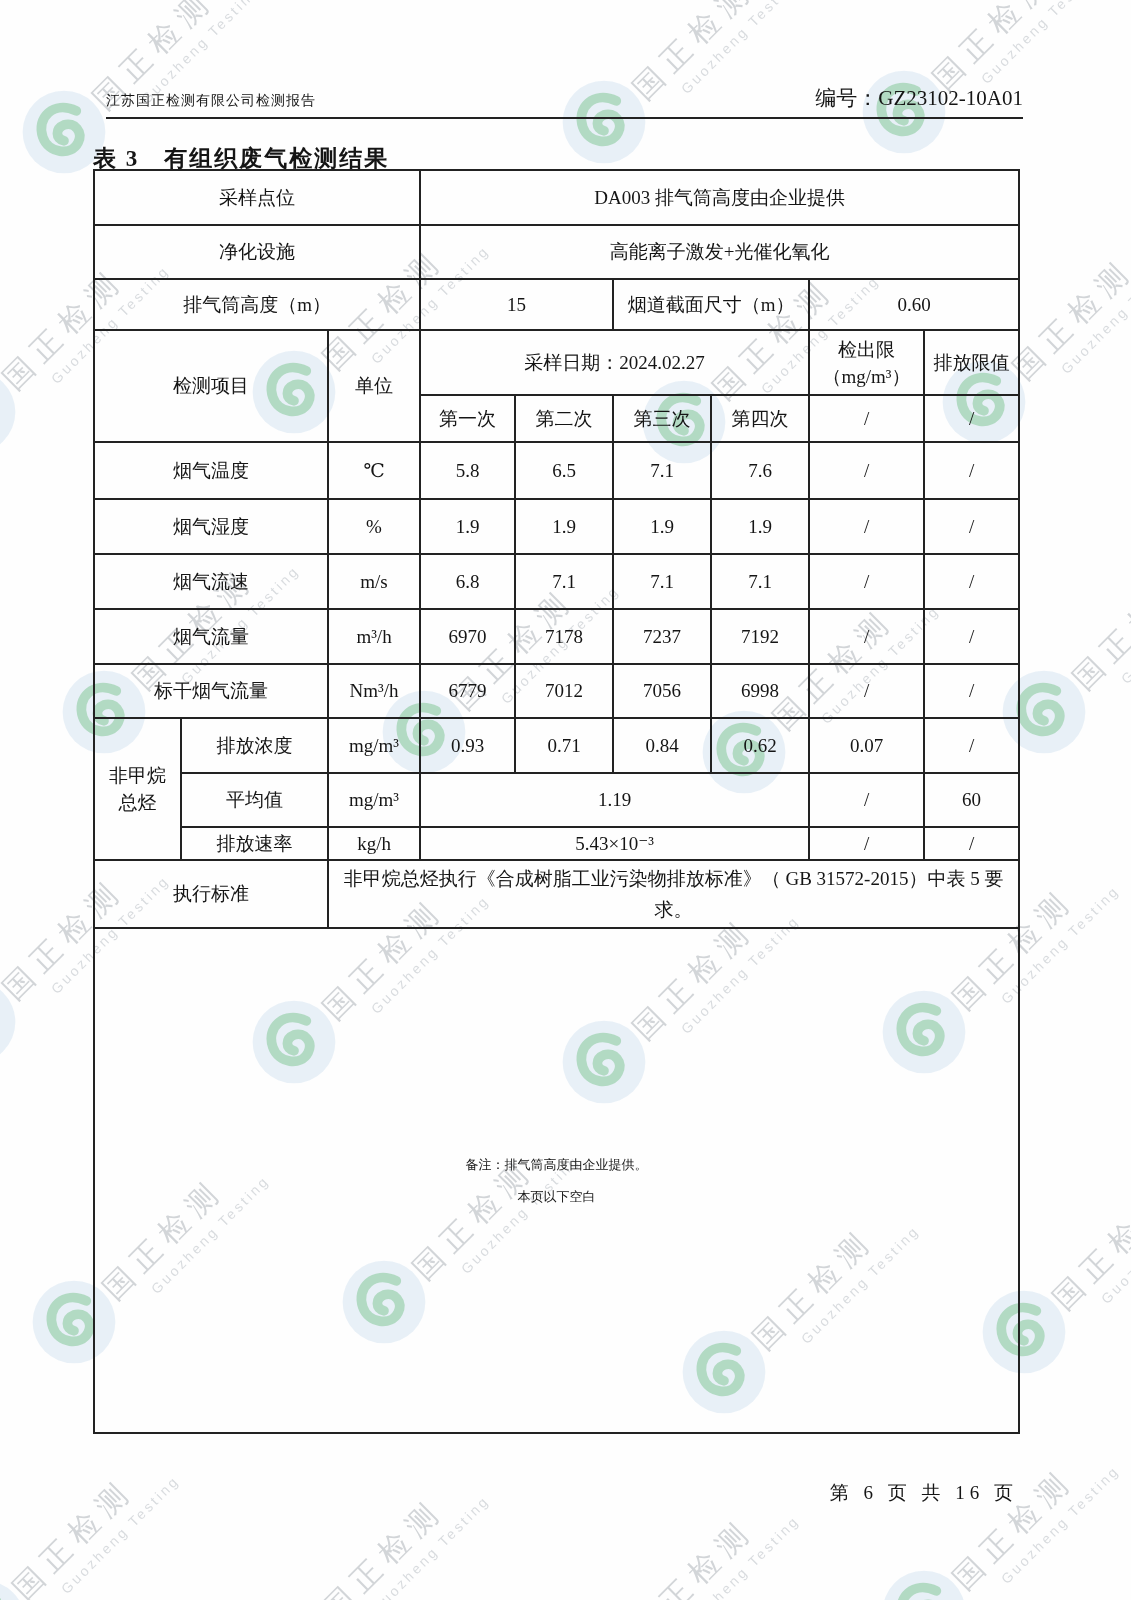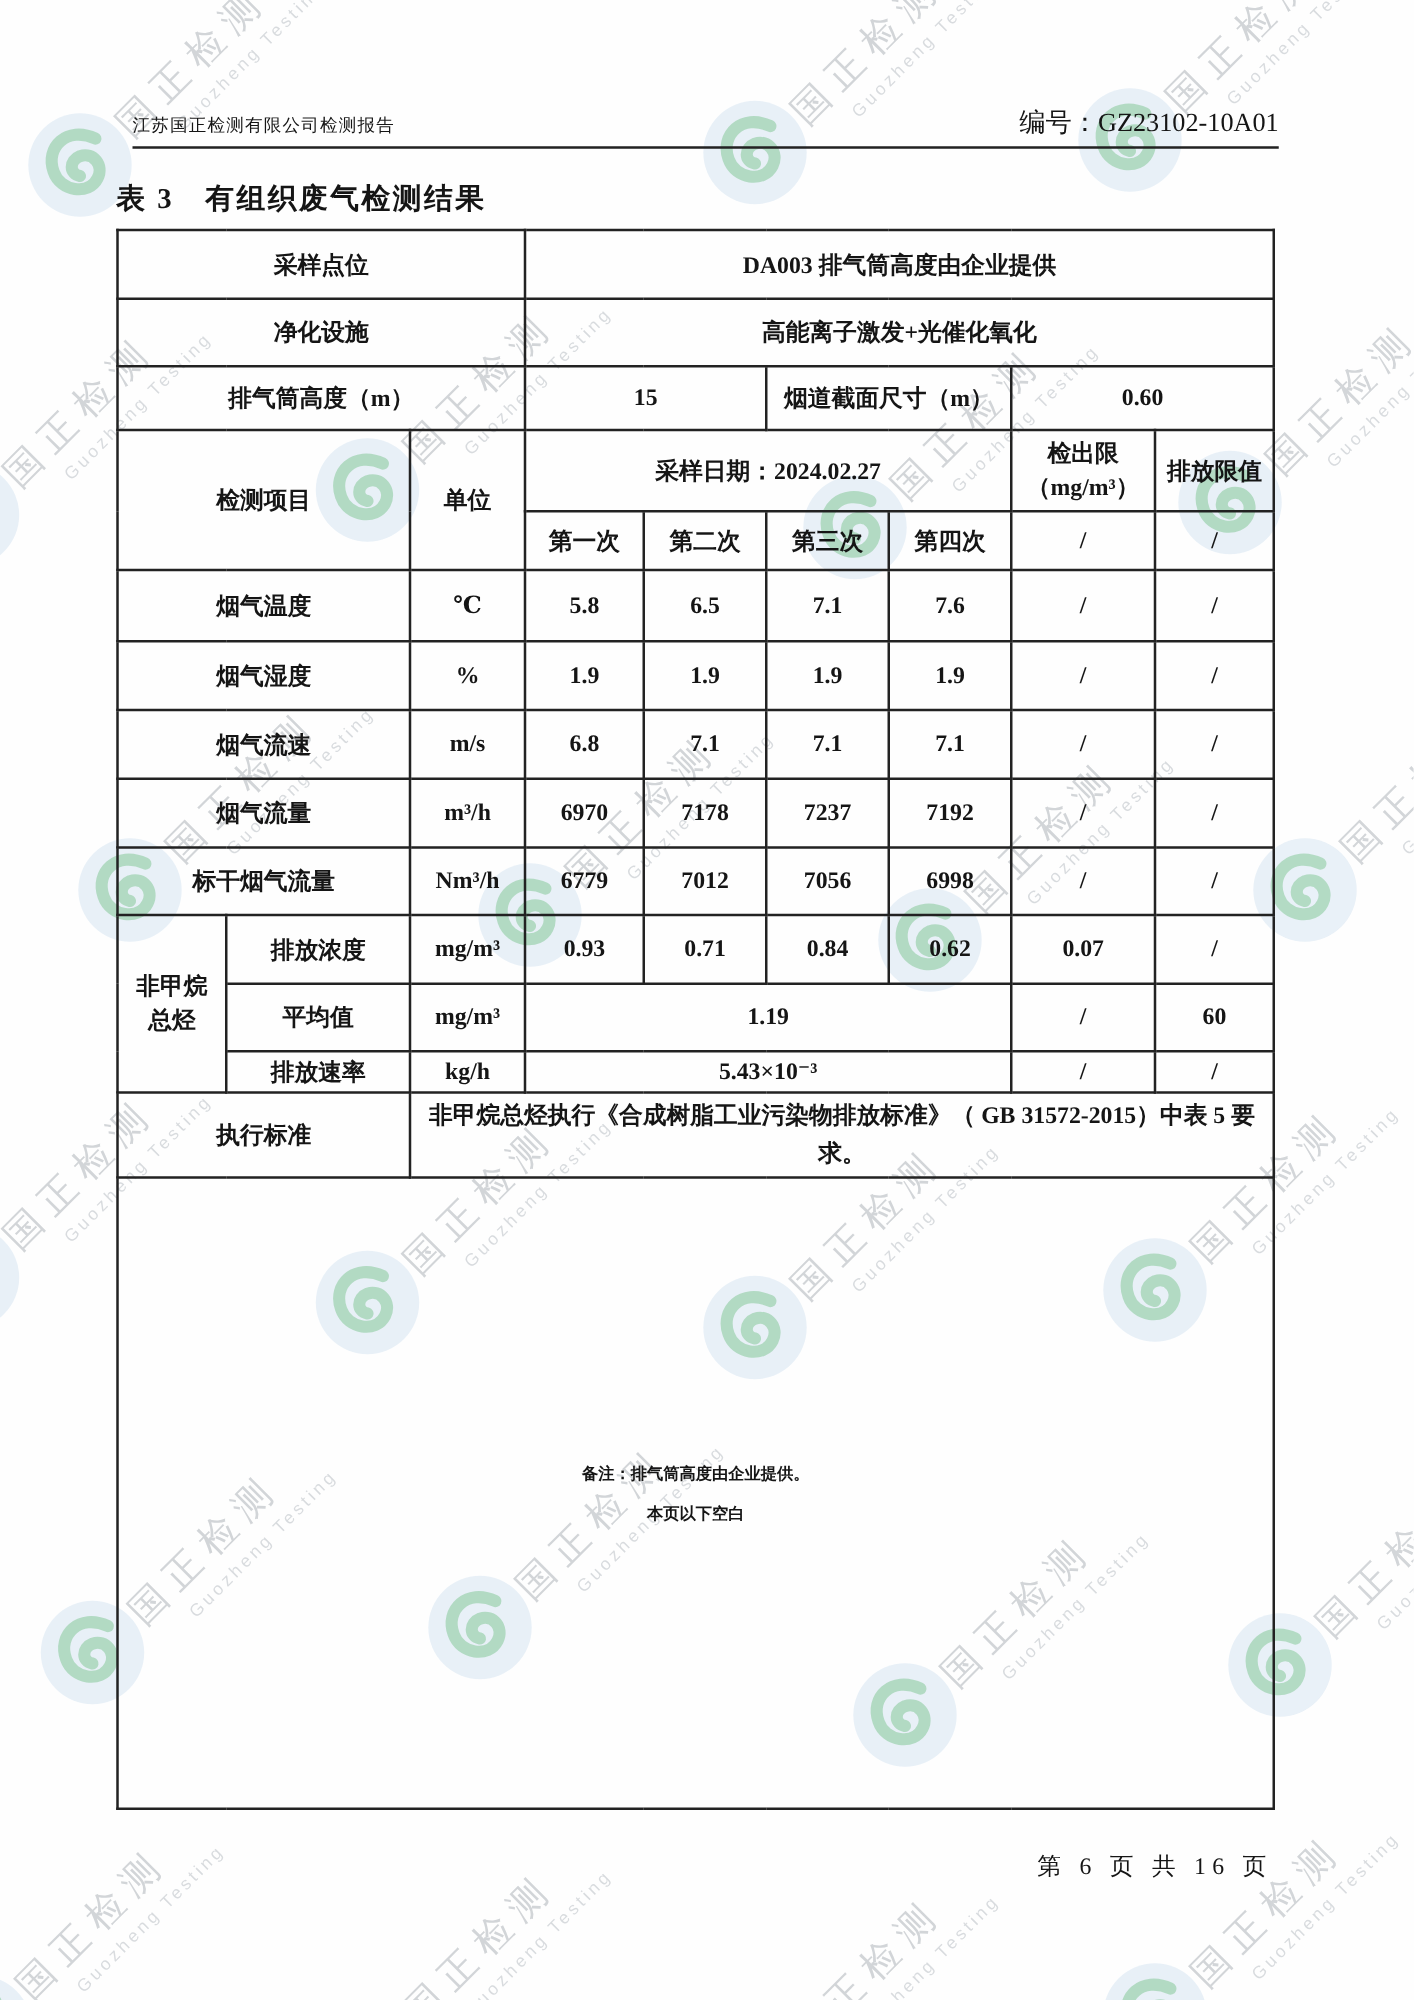--- a/index.html
+++ b/index.html
@@ -28,22 +28,22 @@
 
   .header { position:absolute; top:84px; left:106px; width:917px;
             display:flex; justify-content:space-between; align-items:baseline; }
   .header-left  { font-size:14px; letter-spacing:1px; }
   .header-right { font-size:21px; }
   .header-rule { position:absolute; top:117px; left:106px; width:917px; height:2px; background:#222; }
 
   .doc-title { position:absolute; top:143px; left:93px; width:925px;
                text-align:left; font-size:23px; font-weight:bold; letter-spacing:2px; }
 
-  table.report { position:absolute; top:183px; left:93px; width:925px;
-                 border-collapse:collapse; table-layout:fixed;font-weight:bold; }
+  table.report { position:absolute; top:169px; left:93px; width:925px;
+                 border-collapse:collapse; table-layout:fixed; }
   table.report td {
     border:2px solid #222;
     text-align:center; vertical-align:middle;
     font-size:19px; padding:2px 4px;
     background:transparent;
   }
   td.remark-cell { text-align:left; vertical-align:top; padding:10px 14px; }
   .remark-line { font-size:13px; line-height:32px; }
   .two-line div { line-height:27px; }
   .std-text { line-height:31px; text-align:left; padding:0 8px; }

